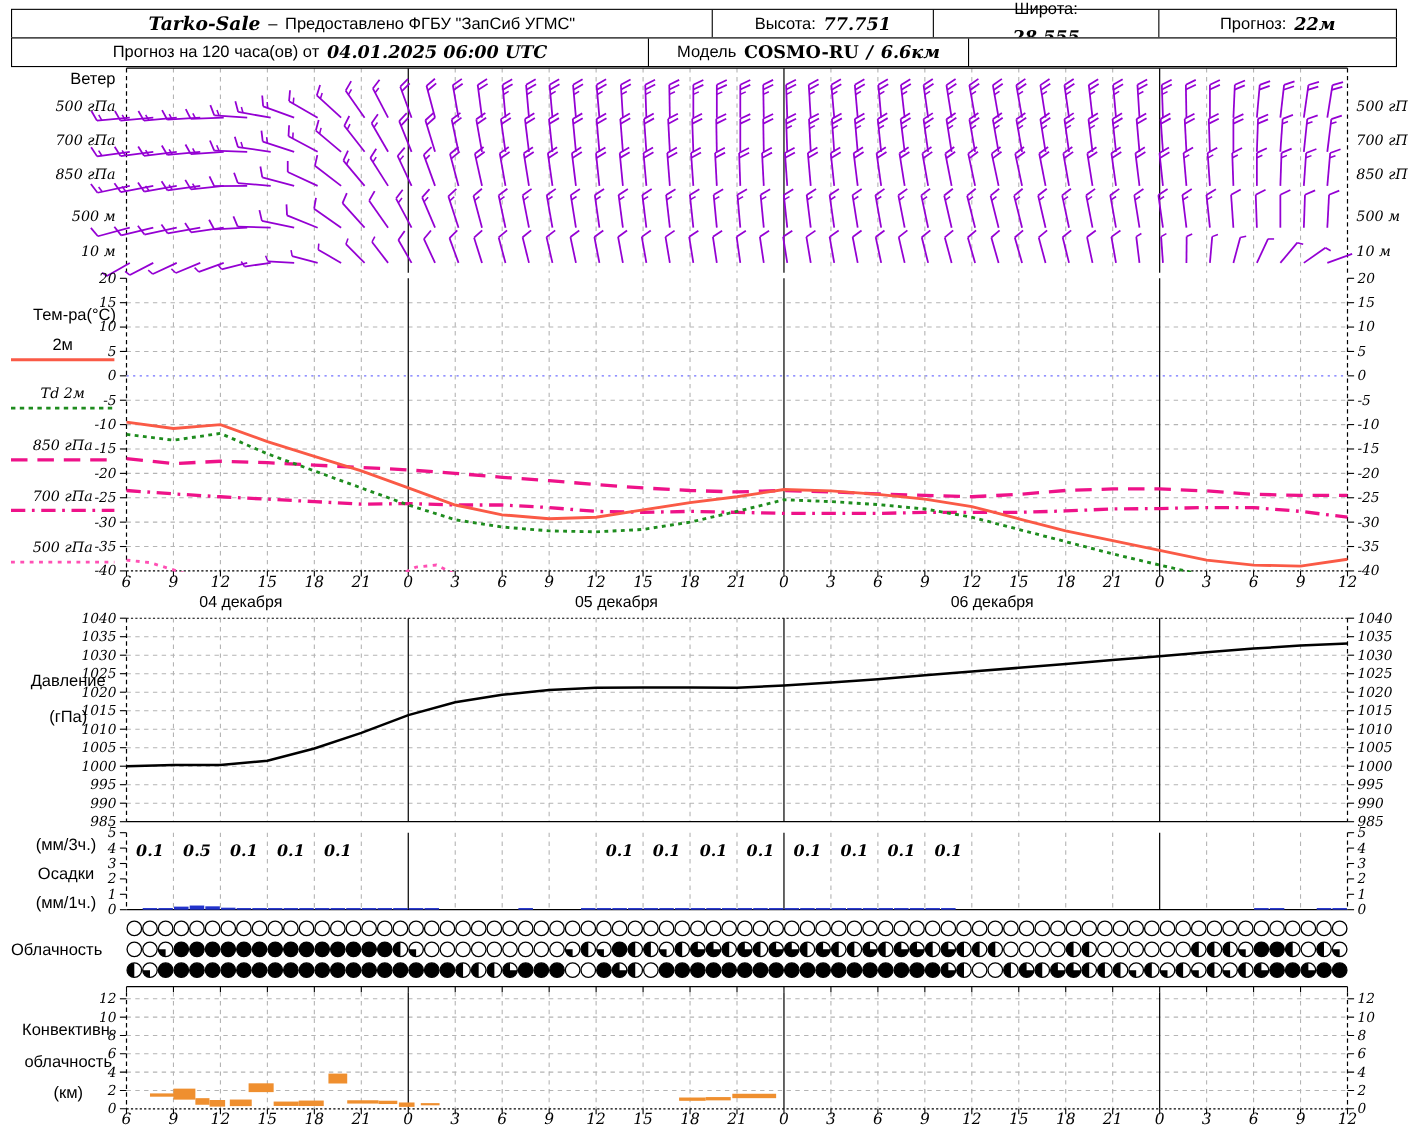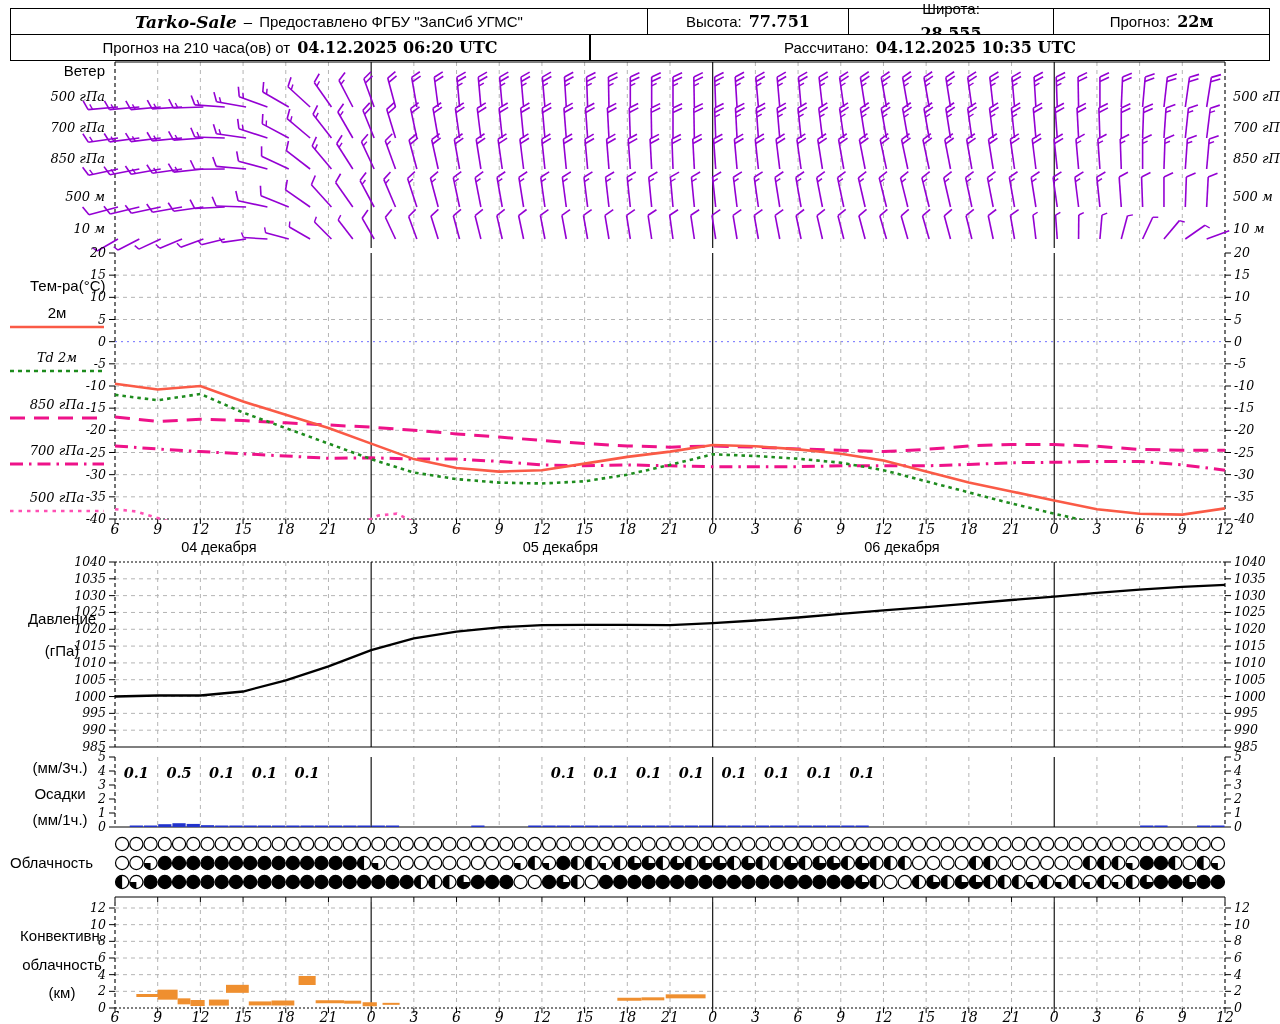--- a/index.html
+++ b/index.html
@@ -3,21 +3,21 @@
 <meta charset="utf-8">
 <style>
   html,body{margin:0;padding:0;background:#fff;}
   .page{position:relative;width:1280px;height:1024px;background:#fff;overflow:hidden;
         font-family:"Liberation Sans",sans-serif;color:#000;}
   .hrow{position:absolute;left:10px;width:1258px;height:25px;border:1px solid #000;
         display:flex;align-items:center;font-size:15px;background:#fff;}
   .hcell{display:flex;align-items:center;justify-content:center;white-space:nowrap;gap:7px;}
   .hsep{width:0;border-left:1px solid #000;height:100%;}
   .station{font-family:"DejaVu Serif",serif;font-style:italic;font-weight:bold;font-size:17px;}
-  .val{font-family:"DejaVu Serif",serif;font-weight:bold;font-size:16px;}
+  .val{font-family:"DejaVu Serif",serif;font-style:italic;font-weight:bold;font-size:16px;}
   .model{font-family:"DejaVu Serif",serif;font-weight:bold;font-size:16px;}
   svg text{fill:#000;}
   .axnum{font:italic 12.5px "DejaVu Serif",serif;}
   .hrnum{font:italic 14px "DejaVu Serif",serif;}
   .datelab{font:14.5px "Liberation Sans",sans-serif;}
   .seclab{font:15px "Liberation Sans",sans-serif;}
   .levlab{font:italic 13px "DejaVu Serif",serif;}
   .pval{font:italic bold 14.5px "DejaVu Serif",serif;}
 </style>
 </head>
@@ -43,29 +43,31 @@
     </div>
     <div class="hsep"></div>
     <div class="hcell" style="flex:1;">
       <span>Прогноз:</span>
       <span class="val">22м</span>
     </div>
   </div>
 
   <div class="hrow" style="top:34px;">
     <div class="hcell" style="width:578px;">
-      <span>Прогноз на 210 часа(ов) от</span>
-      <span class="val">04.12.2025 06:20 UTC</span>
+      <span>Прогноз на 120 часа(ов) от</span>
+      <span class="val">04.01.2025 06:00 UTC</span>
     </div>
     <div class="hsep"></div>
+    <div class="hcell" style="width:290px;">
+      <span>Модель</span>
+      <span class="model">COSMO-RU</span>
+      <span class="val">/</span>
+      <span class="val">6.6км</span>
+    </div>
     <div class="hsep"></div>
-    <div class="hcell" style="flex:1;">
-      <span>Рассчитано:</span>
-      <span class="val">04.12.2025 10:35 UTC</span>
-    </div>
   </div>
 
   <svg id="plot" width="1280" height="1024" style="position:absolute;left:0;top:0;">
       <g>
         <line x1="115" y1="62" x2="115" y2="248" stroke="#000" stroke-width="1.1" stroke-dasharray="4 3"></line>
         <line x1="157.69230769230768" y1="62" x2="157.69230769230768" y2="248" stroke="#b4b4b4" stroke-width="1" stroke-dasharray="4 4"></line>
         <line x1="200.3846153846154" y1="62" x2="200.3846153846154" y2="248" stroke="#b4b4b4" stroke-width="1" stroke-dasharray="4 4"></line>
         <line x1="243.07692307692307" y1="62" x2="243.07692307692307" y2="248" stroke="#b4b4b4" stroke-width="1" stroke-dasharray="4 4"></line>
         <line x1="285.7692307692308" y1="62" x2="285.7692307692308" y2="248" stroke="#b4b4b4" stroke-width="1" stroke-dasharray="4 4"></line>
         <line x1="328.46153846153845" y1="62" x2="328.46153846153845" y2="248" stroke="#b4b4b4" stroke-width="1" stroke-dasharray="4 4"></line>

